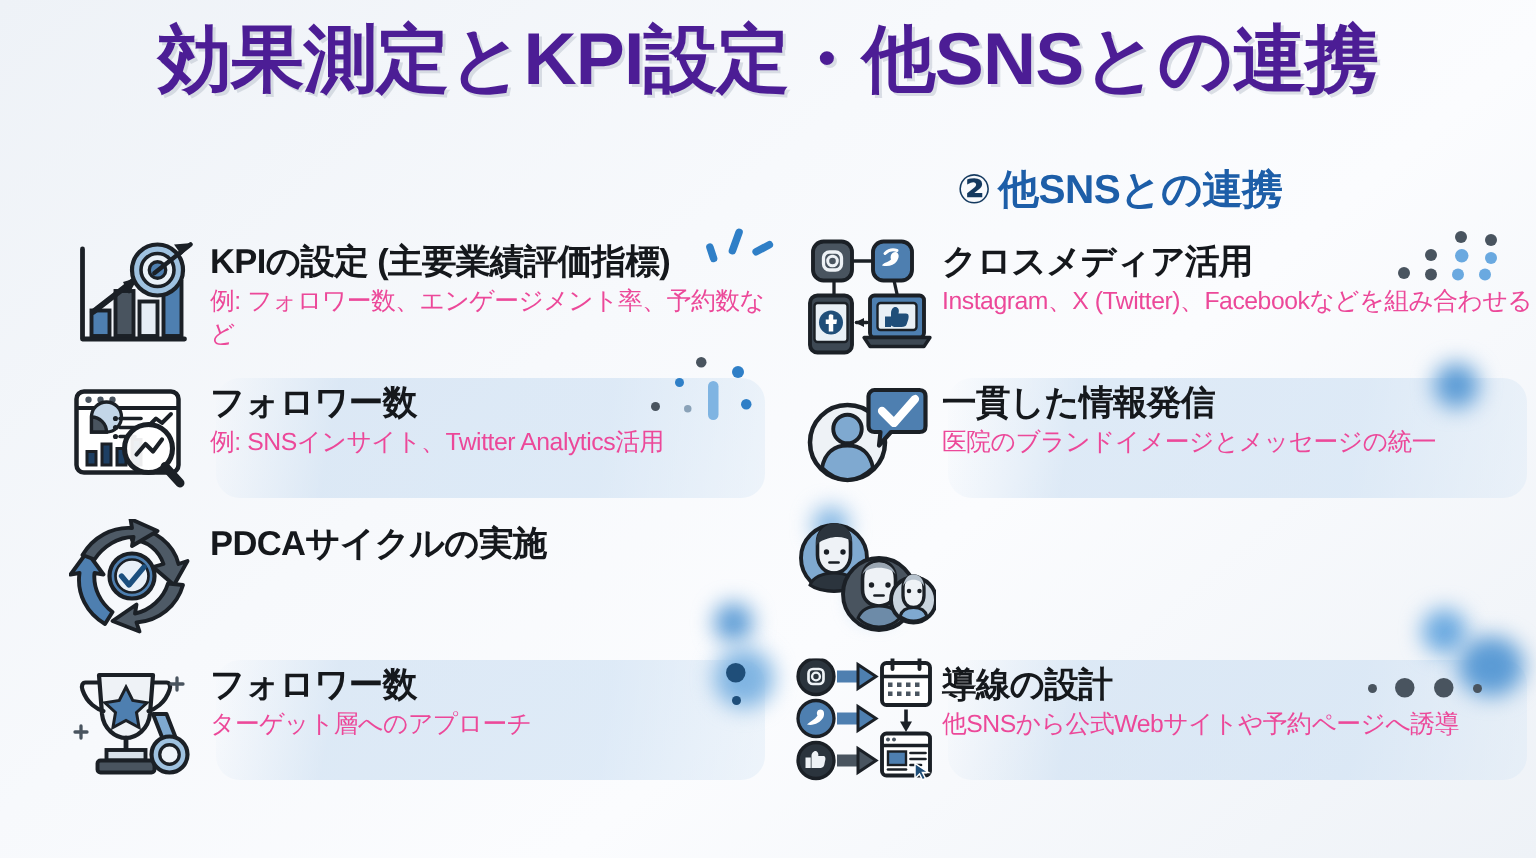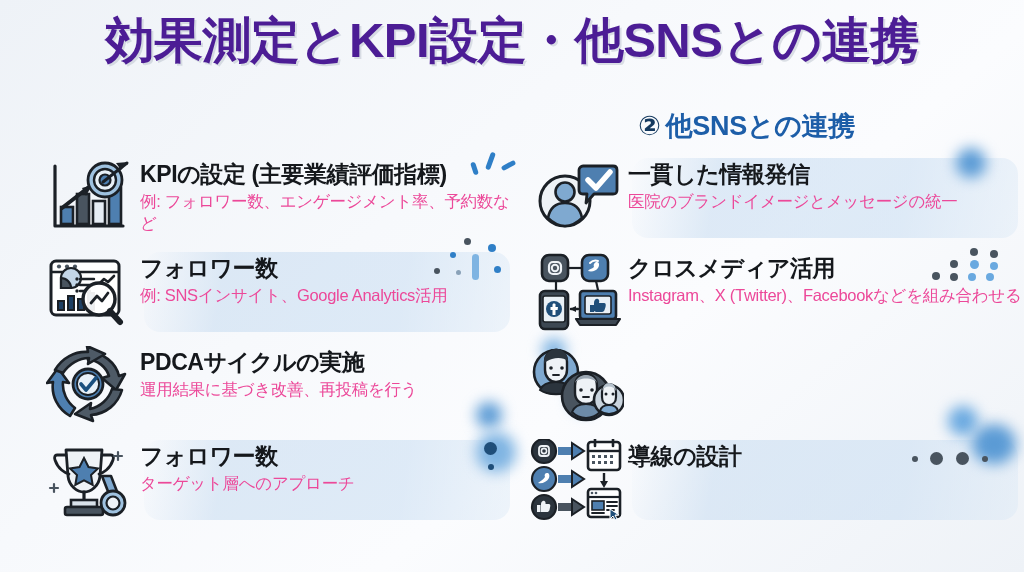--- a/index.html
+++ b/index.html
@@ -206,21 +206,21 @@
           <rect x="22" y="41" width="6" height="14" fill="#1d3f63" stroke="#1b2026" stroke-width="2"></rect>
           <rect x="32" y="44" width="6" height="11" fill="#1d3f63" stroke="#1b2026" stroke-width="2"></rect>
           <rect x="42" y="38" width="6" height="17" fill="#1d3f63" stroke="#1b2026" stroke-width="2"></rect>
           <circle cx="53" cy="44" r="16" fill="#ffffff" fill-opacity="0.92" stroke="#1b2026" stroke-width="3.4"></circle>
           <path d="M45 48 L51 41 L56 46 L62 38" stroke="#1b2026" stroke-width="2.8" fill="none" stroke-linecap="round" stroke-linejoin="round"></path>
           <path d="M64 56 L74 67" stroke="#1b2026" stroke-width="6" stroke-linecap="round"></path>
         </svg>
       </div>
       <div class="item-text">
         <div class="item-title">フォロワー数</div>
-        <div class="item-desc">例: SNSインサイト、Google Analytics活用</div>
+        <div class="item-desc">例: SNSインサイト、Twitter Analytics活用</div>
       </div>
       <div class="deco" style="left:392px; top:-12px; width:80px; height:56px;">
         <div class="dot" style="left:36px; top:0px;  width:7px;  height:7px;  background:#49545f;"></div>
         <div class="dot" style="left:60px; top:6px;  width:8px;  height:8px;  background:#2f7fc7;"></div>
         <div class="dot" style="left:22px; top:14px; width:6px;  height:6px;  background:#2f7fc7;"></div>
         <div class="dot" style="left:66px; top:28px; width:7px;  height:7px;  background:#2f7fc7;"></div>
         <div class="dot" style="left:6px;  top:30px; width:6px;  height:6px;  background:#49545f;"></div>
         <div class="dot" style="left:28px; top:32px; width:5px;  height:5px;  background:#8aa2b8;"></div>
         <div class="bar" style="left:44px; top:16px; width:7px;  height:26px; background:#7fb4e2;"></div>
       </div>
@@ -236,21 +236,20 @@
             <path d="M24 70 C12 63 5 50 7 36 L1 37 L12 22 L23 37 L17 36 C16 46 21 56 29 62 Z" fill="#4e7fb0"></path>
             <path d="M11 25 C18 13 31 6 44 7 L43 1 L61 9 L44 19 L45 13 C35 13 25 19 19 28 Z" fill="#4e5a66" transform="translate(-2,-1)"></path>
           </g>
           <circle cx="42" cy="38" r="15" fill="#4e7fb0" stroke="#1b2026" stroke-width="2.8"></circle>
           <circle cx="42" cy="38" r="11" fill="#e8f0f8" stroke="#1b2026" stroke-width="1.8"></circle>
           <path d="M35 38 L40 44 L50 32" stroke="#1b4f7e" stroke-width="3.6" fill="none" stroke-linecap="round" stroke-linejoin="round"></path>
         </svg>
       </div>
       <div class="item-text">
         <div class="item-title">PDCAサイクルの実施</div>
-        <div class="item-desc">運用結果に基づき改善、再投稿を行う</div>
       </div>
       <div class="glow" style="left:440px; top:58px; width:26px; height:26px; background:#5b9bd5;"></div>
     </div>
 
     <div class="item">
       <div class="hl"></div>
       <div class="icon-wrap">
         <svg width="88" height="76" viewBox="0 0 88 76">
           <path d="M22 8 L58 8 L56 34 C55 44 47 50 40 50 C33 50 25 44 24 34 Z" fill="#eef2f6" stroke="#1b2026" stroke-width="2.8" stroke-linejoin="round"></path>
           <path d="M22 13 L13 13 C11 13 10 15 11 18 C14 27 21 31 25 32" fill="none" stroke="#1b2026" stroke-width="2.8" stroke-linecap="round"></path>
@@ -277,38 +276,20 @@
       <div class="deco" style="left:446px; top:4px; width:34px; height:40px;">
         <div class="dot" style="left:2px; top:0px;  width:13px; height:13px; background:#1f4e79;"></div>
         <div class="dot" style="left:6px; top:22px; width:6px;  height:6px;  background:#1f4e79;"></div>
       </div>
       <div class="glow" style="left:440px; top:-6px; width:40px; height:40px; background:#7fb4e2;"></div>
     </div>
 
   </div>
 
   <div class="column right">
-
-    <div class="item">
-      <div class="hl"></div>
-      <div class="icon-wrap">
-        <svg width="86" height="74" viewBox="0 0 86 74">
-          <circle cx="32" cy="40" r="25" fill="#eef2f6" stroke="#1b2026" stroke-width="3"></circle>
-          <circle cx="32" cy="31" r="9.5" fill="#7fa9d0" stroke="#1b2026" stroke-width="2.6"></circle>
-          <path d="M15 57 C17 46 24 42 32 42 C40 42 47 46 49 57 C44 62 38 65 32 65 C26 65 20 62 15 57 Z" fill="#7fa9d0" stroke="#1b2026" stroke-width="2.6" stroke-linejoin="round"></path>
-          <path d="M50 5 L80 5 C83 5 84 7 84 9 L84 29 C84 32 83 33 80 33 L61 33 L53 42 L54 33 L50 33 C48 33 46 32 46 29 L46 9 C46 7 48 5 50 5 Z" fill="#4e7fb0" stroke="#1b2026" stroke-width="2.8" stroke-linejoin="round"></path>
-          <path d="M55 19 L63 27 L77 11" stroke="#ffffff" stroke-width="5.5" fill="none" stroke-linecap="round" stroke-linejoin="round"></path>
-        </svg>
-      </div>
-      <div class="item-text">
-        <div class="item-title">一貫した情報発信</div>
-        <div class="item-desc">医院のブランドイメージとメッセージの統一</div>
-      </div>
-      <div class="glow" style="left:432px; top:-8px; width:30px; height:30px; background:#5b9bd5;"></div>
-    </div>
 
     <div class="item no-hl">
 
       <div class="icon-wrap">
         <svg width="92" height="82" viewBox="0 0 92 82">
           <path d="M38 17 L52 17" stroke="#1b2026" stroke-width="2.2"></path>
           <path d="M26 30 L26 46" stroke="#1b2026" stroke-width="2.2"></path>
           <path d="M66 30 L70 48" stroke="#1b2026" stroke-width="2.2"></path>
           <rect x="12" y="4" width="26" height="26" rx="7" fill="#49545f" stroke="#1b2026" stroke-width="2.6"></rect>
           <rect x="19" y="11" width="12" height="12" rx="4" fill="none" stroke="#eef2f6" stroke-width="2.2"></rect>
@@ -339,20 +320,38 @@
         <div class="dot" style="left:26px; top:12px; width:8px; height:8px; background:#49545f;"></div>
         <div class="dot" style="left:46px; top:12px; width:9px; height:9px; background:#6aa9e0;"></div>
         <div class="dot" style="left:66px; top:14px; width:8px; height:8px; background:#6aa9e0;"></div>
         <div class="dot" style="left:8px;  top:24px; width:8px; height:8px; background:#49545f;"></div>
         <div class="dot" style="left:26px; top:25px; width:8px; height:8px; background:#49545f;"></div>
         <div class="dot" style="left:44px; top:25px; width:8px; height:8px; background:#6aa9e0;"></div>
         <div class="dot" style="left:62px; top:25px; width:8px; height:8px; background:#6aa9e0;"></div>
       </div>
     </div>
 
+    <div class="item">
+      <div class="hl"></div>
+      <div class="icon-wrap">
+        <svg width="86" height="74" viewBox="0 0 86 74">
+          <circle cx="32" cy="40" r="25" fill="#eef2f6" stroke="#1b2026" stroke-width="3"></circle>
+          <circle cx="32" cy="31" r="9.5" fill="#7fa9d0" stroke="#1b2026" stroke-width="2.6"></circle>
+          <path d="M15 57 C17 46 24 42 32 42 C40 42 47 46 49 57 C44 62 38 65 32 65 C26 65 20 62 15 57 Z" fill="#7fa9d0" stroke="#1b2026" stroke-width="2.6" stroke-linejoin="round"></path>
+          <path d="M50 5 L80 5 C83 5 84 7 84 9 L84 29 C84 32 83 33 80 33 L61 33 L53 42 L54 33 L50 33 C48 33 46 32 46 29 L46 9 C46 7 48 5 50 5 Z" fill="#4e7fb0" stroke="#1b2026" stroke-width="2.8" stroke-linejoin="round"></path>
+          <path d="M55 19 L63 27 L77 11" stroke="#ffffff" stroke-width="5.5" fill="none" stroke-linecap="round" stroke-linejoin="round"></path>
+        </svg>
+      </div>
+      <div class="item-text">
+        <div class="item-title">一貫した情報発信</div>
+        <div class="item-desc">医院のブランドイメージとメッセージの統一</div>
+      </div>
+      <div class="glow" style="left:432px; top:-8px; width:30px; height:30px; background:#5b9bd5;"></div>
+    </div>
+
     <div class="item no-hl">
 
       <div class="icon-wrap">
         <svg width="96" height="80" viewBox="0 0 96 80">
           <circle cx="28" cy="26" r="22" fill="#7fa9d0" stroke="#1b2026" stroke-width="2.6"></circle>
           <path d="M17 16 C17 8 22 4 28 4 C34 4 39 8 39 16 L39 24 C39 31 34 36 28 36 C22 36 17 31 17 24 Z" fill="#eef2f6" stroke="#1b2026" stroke-width="2.4"></path>
           <path d="M16 14 C18 6 25 2 30 3 C36 4 40 9 40 15 C36 12 30 11 24 13 C20 14 17 16 16 18 Z" fill="#2b343d"></path>
           <circle cx="23" cy="22" r="1.8" fill="#1b2026"></circle>
           <circle cx="34" cy="22" r="1.8" fill="#1b2026"></circle>
           <path d="M25 29 L31 29" stroke="#1b2026" stroke-width="1.8" stroke-linecap="round"></path>
@@ -422,20 +421,21 @@
             <path d="M77 63 L87 63"></path>
               <path d="M77 67 L87 67"></path>
             <path d="M62 74 L74 74"></path>
               <path d="M77 71 L84 71"></path>
           </g>
           <path d="M80 70 L80 80 L83 77 L85 81 L87 80 L85 76 L89 76 Z" fill="#1f4e79" stroke="#ffffff" stroke-width="1"></path>
         </svg>
       </div>
       <div class="item-text">
         <div class="item-title">導線の設計</div>
+        <div class="item-desc">他SNSから公式Webサイトや予約ページへ誘導</div>
       </div>
       <div class="deco" style="left:388px; top:10px; width:90px; height:24px;">
         <div class="dot" style="left:0px;  top:8px;  width:6px;  height:6px;  background:#49545f;"></div>
         <div class="dot" style="left:18px; top:4px;  width:13px; height:13px; background:#49545f;"></div>
         <div class="dot" style="left:44px; top:4px;  width:13px; height:13px; background:#49545f;"></div>
         <div class="dot" style="left:70px; top:8px;  width:6px;  height:6px;  background:#49545f;"></div>
       </div>
       <div class="glow" style="left:448px; top:-14px; width:44px; height:40px; background:#5b9bd5;"></div>
     </div>
 

